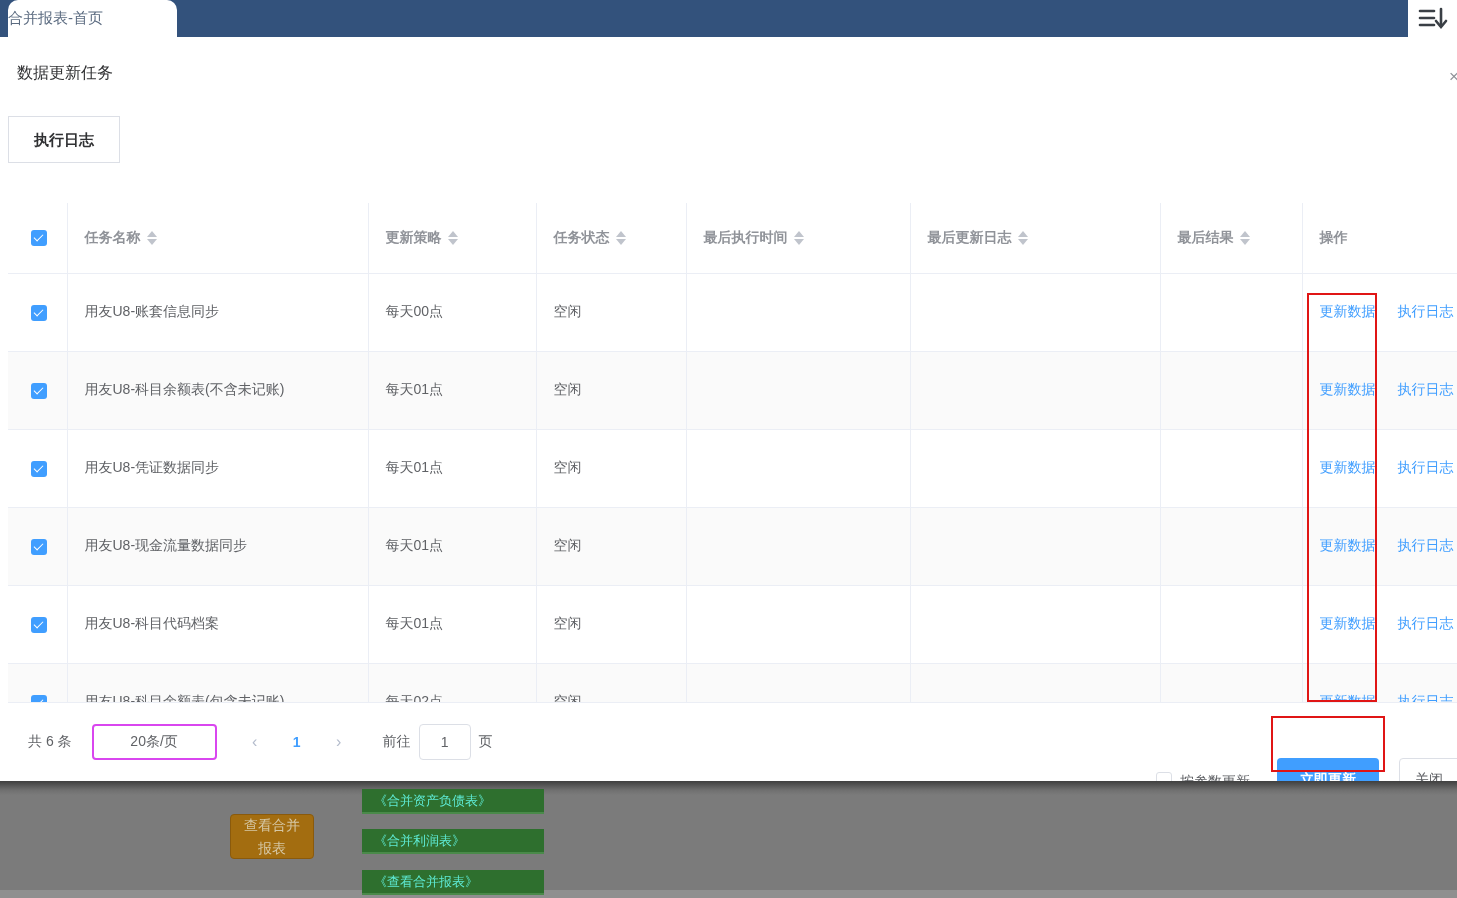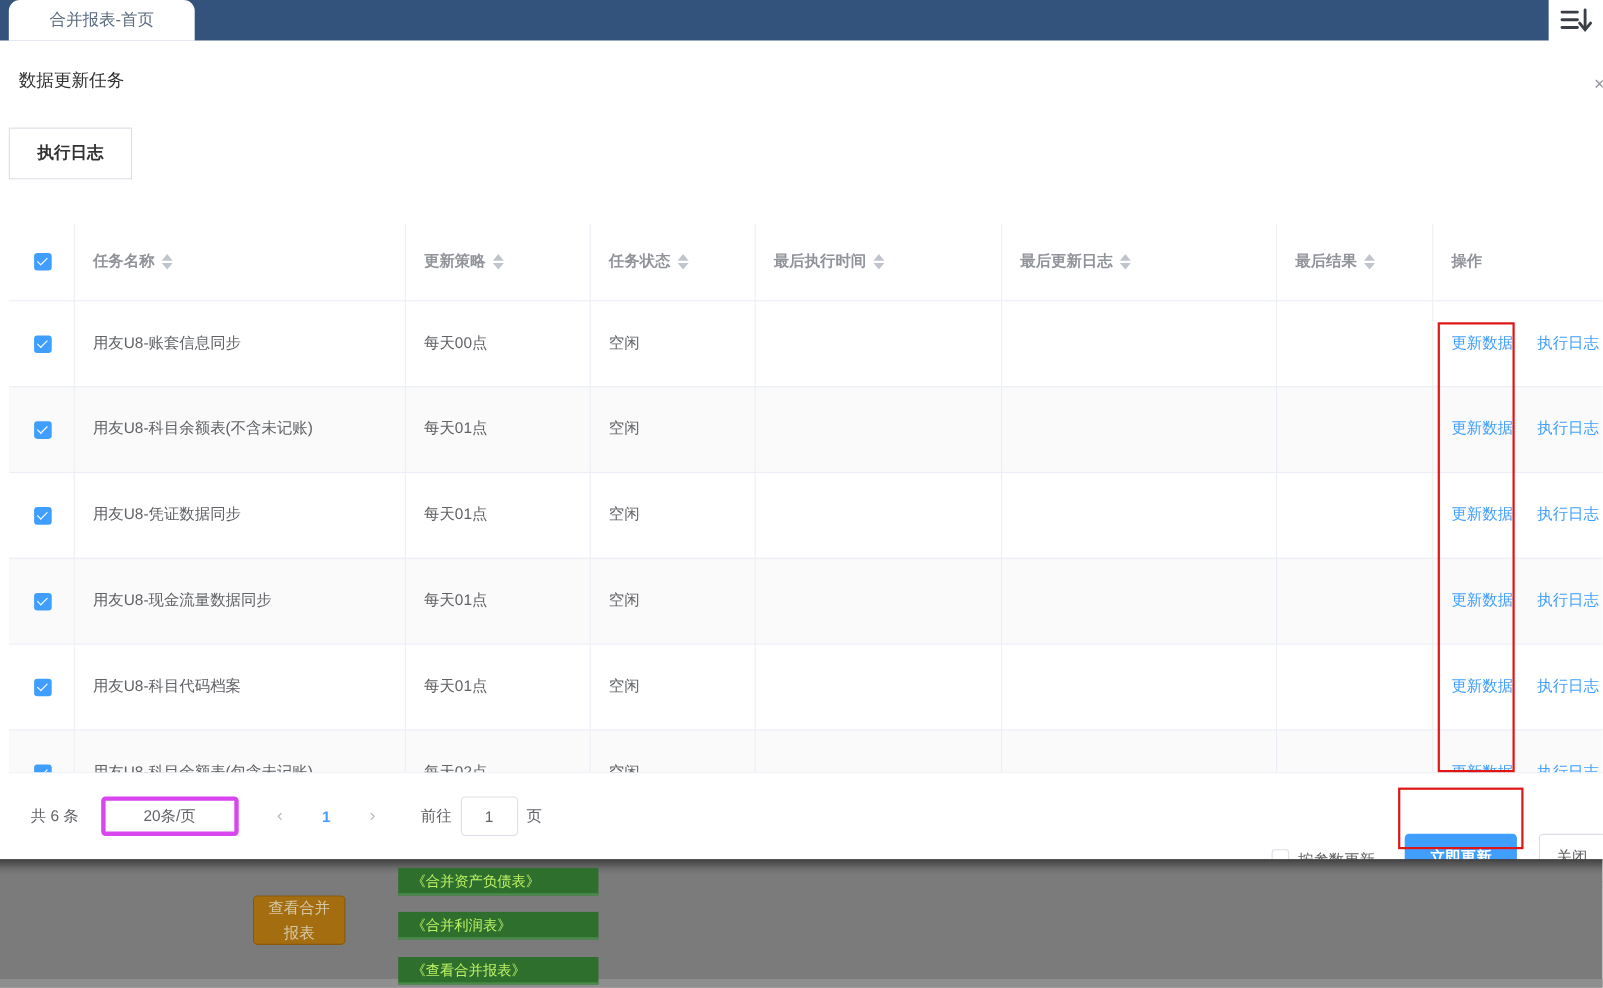--- a/index.html
+++ b/index.html
@@ -6,21 +6,21 @@
   html,body { width:1457px; height:898px; overflow:hidden; }
   body {
     font-family:"Liberation Sans","DejaVu Sans",sans-serif;
     background:#fff; position:relative; font-size:14px; color:#606266;
   }
 
   
   .topbar { position:absolute; left:0; top:0; width:1408px; height:37px; background:#33527C; }
   .browser-tab {
     position:absolute; left:8px; top:0; width:169px; height:37px; background:#fff;
-    border-radius:10px 10px 0 0; display:flex; align-items:center; justify-content:center;
+    border-radius:10px 10px 0 0; display:flex; align-items:center; 
     color:#5b6b80; font-size:15px;
   }
   .topbar-corner { position:absolute; left:1408px; top:0; width:49px; height:37px; background:#fff; }
   .sort-desc-icon { position:absolute; left:1417px; top:4px; }
 
   
   .dialog { position:absolute; left:0; top:37px; width:1457px; height:744px; background:#fff; }
   .dialog-title { position:absolute; left:17px; top:26px; font-size:16px; color:#303133; }
   .dialog-close { position:absolute; left:1449px; top:30px; font-size:17px; color:#909399; cursor:pointer; }
 
@@ -56,21 +56,21 @@
   .caret .up { border-bottom:6px solid #c0c4cc; }
   .caret .dn { border-top:6px solid #c0c4cc; }
 
   .op-link { color:#409EFF; cursor:pointer; text-decoration:none; }
   .op-link + .op-link { margin-left:22px; }
 
   
   .footer { position:absolute; left:0; top:666px; width:1154px; height:78px; background:#fff; }
   .pager { position:absolute; left:28px; top:0; height:78px; display:flex; align-items:center; }
   .pager .total { color:#606266; }
-  .size-select { width:125px; height:36px; border:4px solid #d946ef; border-radius:4px;
+  .size-select { width:125px; height:36px; border:2px solid #d946ef; border-radius:4px;
                  display:flex; align-items:center; justify-content:center; color:#606266;
                  margin-left:20px; cursor:pointer; }
   .pg-arrow { margin-left:30px; color:#b4bccc; font-size:16px; cursor:pointer; width:16px; text-align:center; }
   .pg-num { margin-left:26px; color:#409EFF; font-weight:bold; cursor:pointer; width:16px; text-align:center; }
   .pg-arrow.next { margin-left:26px; }
   .goto-label { margin-left:36px; color:#606266; }
   .goto-input { margin-left:8px; width:52px; height:36px; border:1px solid #dcdfe6; border-radius:4px;
                 text-align:center; font-size:14px; color:#606266; outline:none;
                 font-family:"Liberation Sans","DejaVu Sans",sans-serif; }
   .goto-suffix { margin-left:8px; color:#606266; }
@@ -91,21 +91,21 @@
 
   
   .underlay { position:absolute; left:0; top:781px; width:1457px; height:117px;
               background:linear-gradient(#3f3f3f 0px, #6f6f6f 9px, #7b7b7b 14px, #7b7b7b 100%); }
   .bottom-strip { position:absolute; left:0; top:109px; width:1457px; height:8px; background:#8f8f8f; }
   .view-report-btn { position:absolute; left:230px; top:33px; width:84px; height:45px;
                      background:#a36d10; border:1px solid #8a5a0c; border-radius:4px;
                      color:#d6c8a6; font-size:14px; line-height:1.6; display:flex; align-items:center;
                      justify-content:center; text-align:center; padding:0 10px; cursor:pointer; }
   .report-btn { position:absolute; left:362px; width:182px; height:25px; background:#2e6f2e;
-                border-bottom:2px solid #4a8a4a; color:#bef264; font-size:13px; line-height:24px;
+                border-bottom:2px solid #4a8a4a; color:#5eead4; font-size:13px; line-height:24px;
                 padding-left:12px; cursor:pointer; white-space:nowrap; overflow:hidden; }
 </style>
 </head>
 <body>
 
 <div class="topbar"></div>
 <div class="browser-tab">
   <span>合并报表-首页</span>
 </div>
 <div class="topbar-corner"></div>

